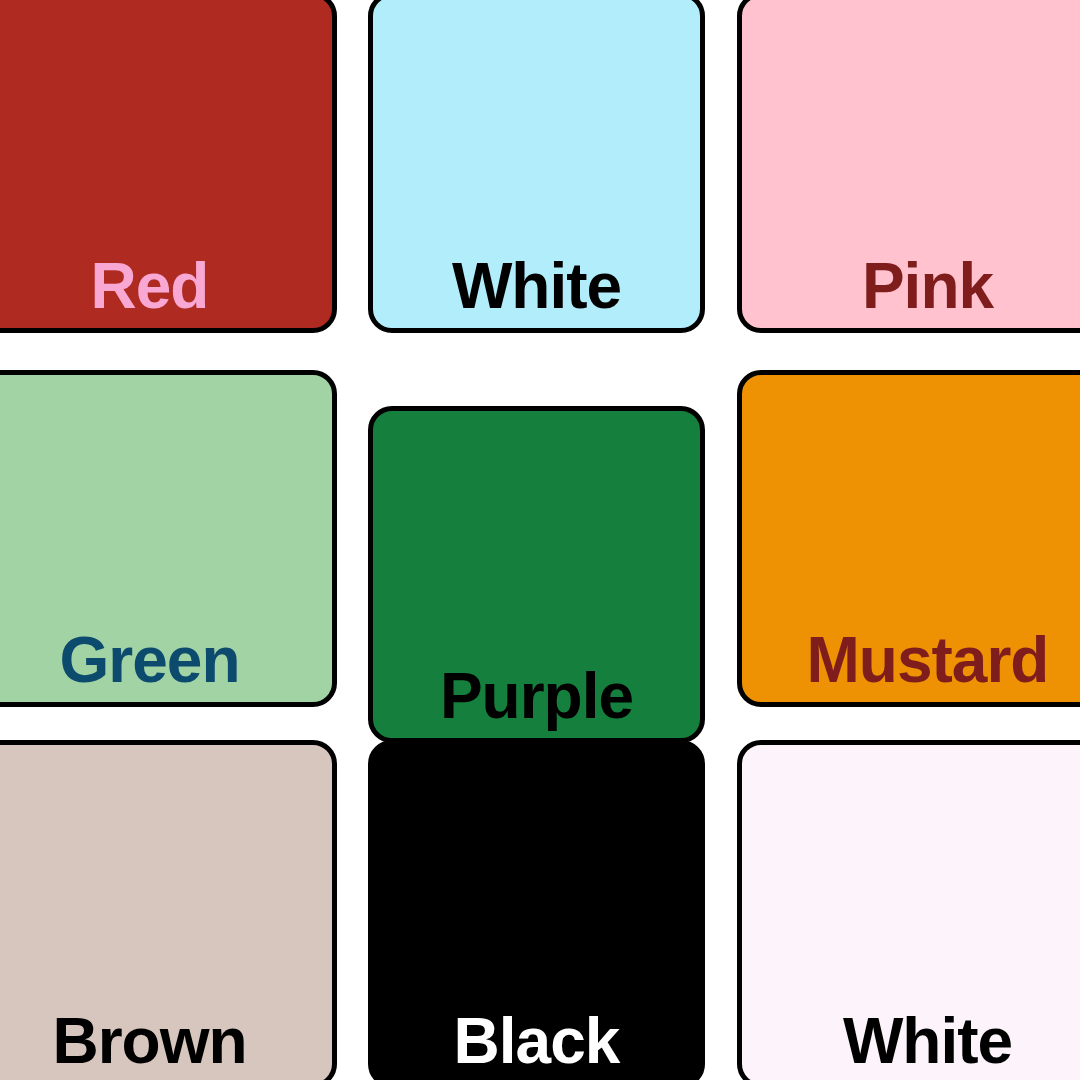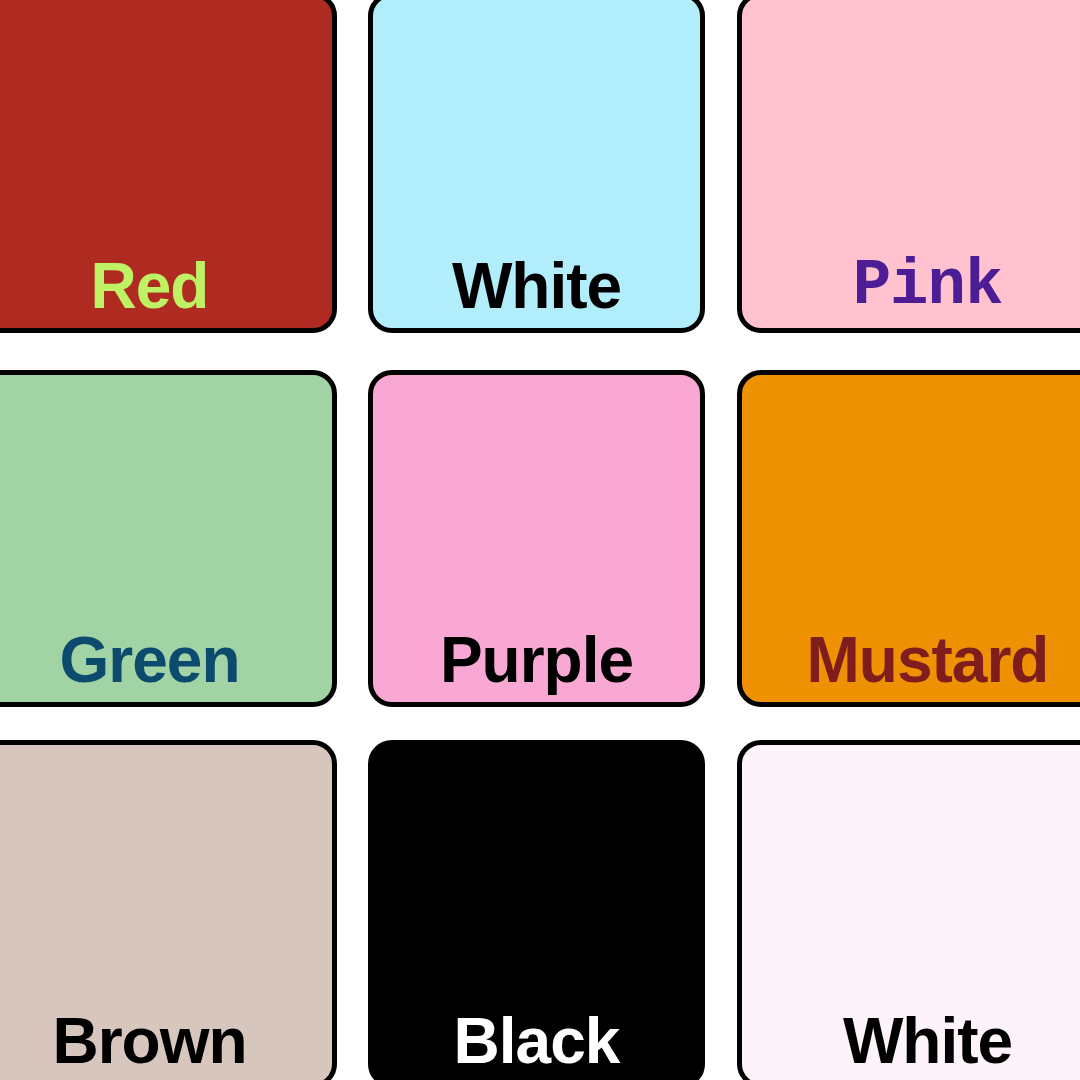--- a/index.html
+++ b/index.html
@@ -60,36 +60,36 @@
   .row-1 { top: 370px;  height: 337px; }
   
   .row-2 { top: 740px;  height: 348px; }
 </style>
 </head>
 <body style="background: rgb(255, 255, 255);">
 
 <div id="palette-grid">
 
   <div class="swatch col-0 row-0" style="background-color: rgb(175, 42, 32); border-color: rgb(0, 0, 0);">
-    <span class="swatch-label" style="color: #bef264;">Red</span>
+    <span class="swatch-label" style="color: #f9a8d4;">Red</span>
   </div>
 
   <div class="swatch col-1 row-0" style="background-color: rgb(178, 237, 252); border-color: rgb(0, 0, 0);">
     <span class="swatch-label" style="color: rgb(0, 0, 0);">White</span>
   </div>
 
   <div class="swatch col-2 row-0" style="background-color: rgb(255, 194, 206); border-color: rgb(0, 0, 0);">
-    <span class="swatch-label" style="color: #4c1d95; font-family: Liberation Mono, monospace;">Pink</span>
+    <span class="swatch-label" style="color: #7f1d1d;">Pink</span>
   </div>
 
   <div class="swatch col-0 row-1" style="background-color: rgb(162, 211, 164); border-color: rgb(0, 0, 0);">
     <span class="swatch-label" style="color: #0c4a6e;">Green</span>
   </div>
 
-  <div class="swatch col-1 row-1" style="background-color: #f9a8d4; border-color: rgb(0, 0, 0);">
+  <div class="swatch col-1 row-1" style="background-color: #15803d; border-color: rgb(0, 0, 0); margin-top: 36px;">
     <span class="swatch-label" style="color: rgb(0, 0, 0);">Purple</span>
   </div>
 
   <div class="swatch col-2 row-1" style="background-color: rgb(238, 145, 2); border-color: rgb(0, 0, 0);">
     <span class="swatch-label" style="color: #7f1d1d;">Mustard</span>
   </div>
 
   <div class="swatch col-0 row-2" style="background-color: rgb(215, 198, 190); border-color: rgb(0, 0, 0);">
     <span class="swatch-label" style="color: rgb(0, 0, 0);">Brown</span>
   </div>

